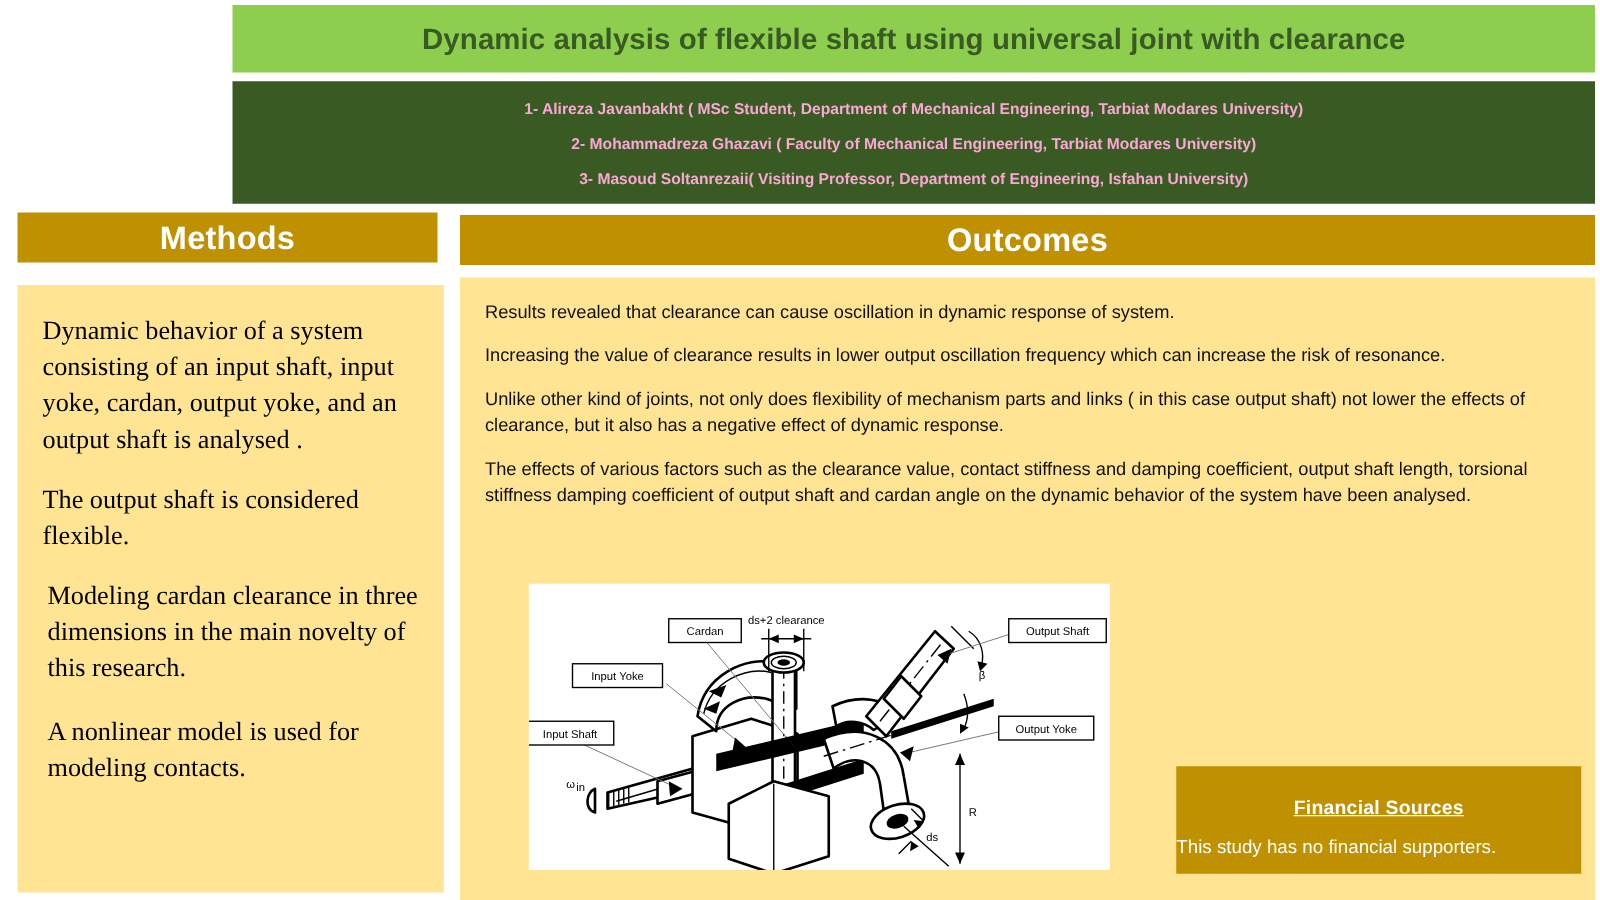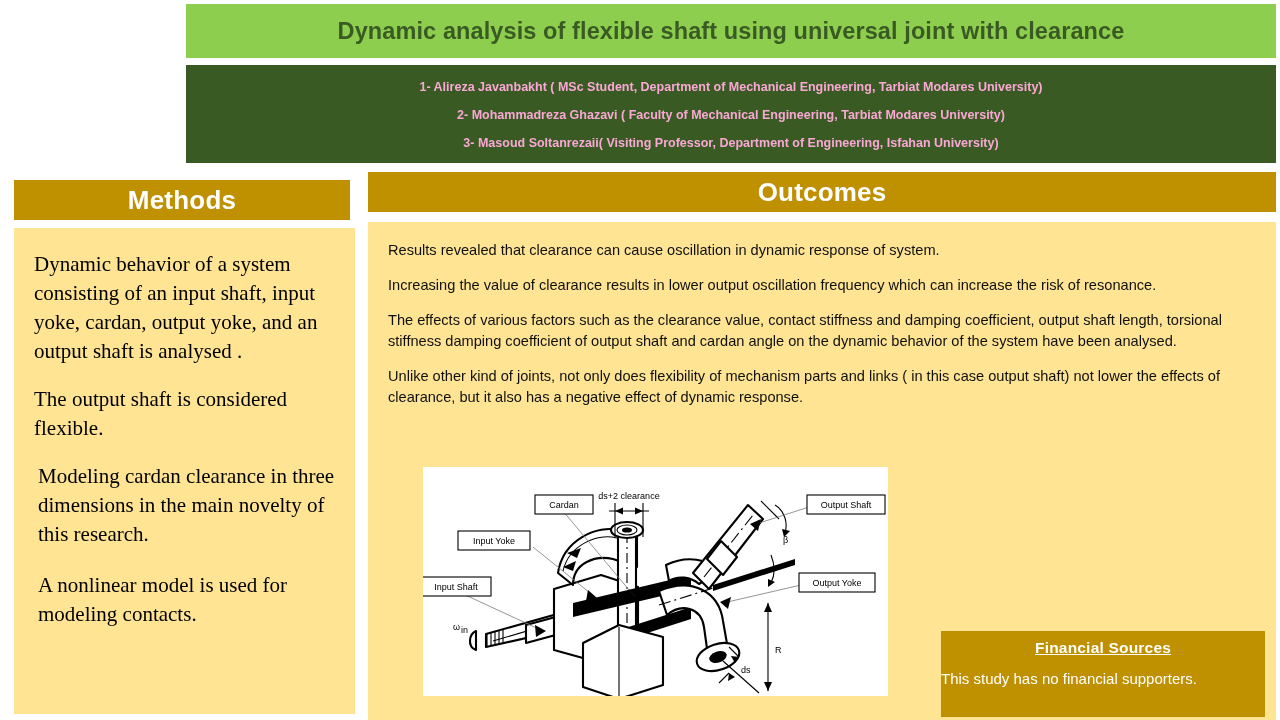--- a/index.html
+++ b/index.html
@@ -96,21 +96,21 @@
     align-items: center;
     justify-content: center;
   }
   .sec-header .sec-title {
     color: #ffffff;
     font-weight: bold;
     font-size: 26px;
     letter-spacing: 0.2px;
   }
   #methods-header {
-    left: 14px; top: 180px;
+    left: 14px; top: 170px;
     width: 336px; height: 40px; justify-content: center;
   }
   #outcomes-header {
     left: 368px; top: 172px;
     width: 908px; height: 40px;
   }
 
   
   .panel {
     position: absolute;
@@ -191,25 +191,25 @@
   .dthin {
     fill: none;
     stroke: #000000;
     stroke-width: 1.1;
   }
   .dsolid { fill: #000000; }
 
   
   #financial-box {
     position: absolute;
-    left: 941px; top: 631px;
+    left: 941px; top: 613px;
     width: 324px; height: 86px;
     background: #BF9000;
     box-sizing: border-box;
-    padding-top: 8px;
+    padding-top: 25px;
   }
   #financial-box .fin-title {
     display: block;
     text-align: center;
     color: #ffffff;
     font-weight: bold;
     font-size: 15.5px;
     text-decoration: underline;
     letter-spacing: 0.2px;
   }
@@ -250,22 +250,22 @@
       <p>The output shaft is considered flexible.</p>
       <p class="indent">Modeling cardan clearance in three dimensions in the main novelty of this research.</p>
       <p class="indent">A nonlinear model is used for modeling contacts.</p>
     </div>
   </div>
 
   <div class="panel" id="outcomes-panel">
     <div class="outcomes-body">
       <p>Results revealed that clearance can cause oscillation in dynamic response of system.</p>
       <p>Increasing the value of clearance results in lower output oscillation frequency which can increase the risk of resonance.</p>
+      <p>Unlike other kind of joints, not only does flexibility of mechanism parts and links ( in this case output shaft) not lower the effects of clearance, but it also has a negative effect of dynamic response.</p>
       <p>The effects of various factors such as the clearance value, contact stiffness and damping coefficient, output shaft length, torsional stiffness damping coefficient of output shaft and cardan angle on the dynamic behavior of the system have been analysed.</p>
-      <p>Unlike other kind of joints, not only does flexibility of mechanism parts and links ( in this case output shaft) not lower the effects of clearance, but it also has a negative effect of dynamic response.</p>
     </div>
   </div>
 
   <div class="diagram-box">
     <svg width="465" height="229" viewBox="0 0 465 229">
 
       <g>
         <path class="dpart" d="M 63 180 L 63 167 L 152 142 L 152 160 Z"></path>
         <path class="dthin" d="M 70 174 L 148 151"></path>
         <path class="dpart" d="M 53 183 L 53 164 C 46 167 44 180 53 183 Z" fill="#c9c9c9"></path>

